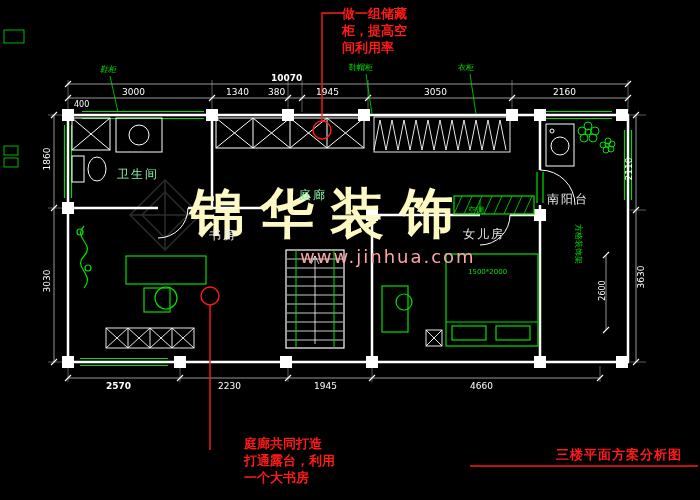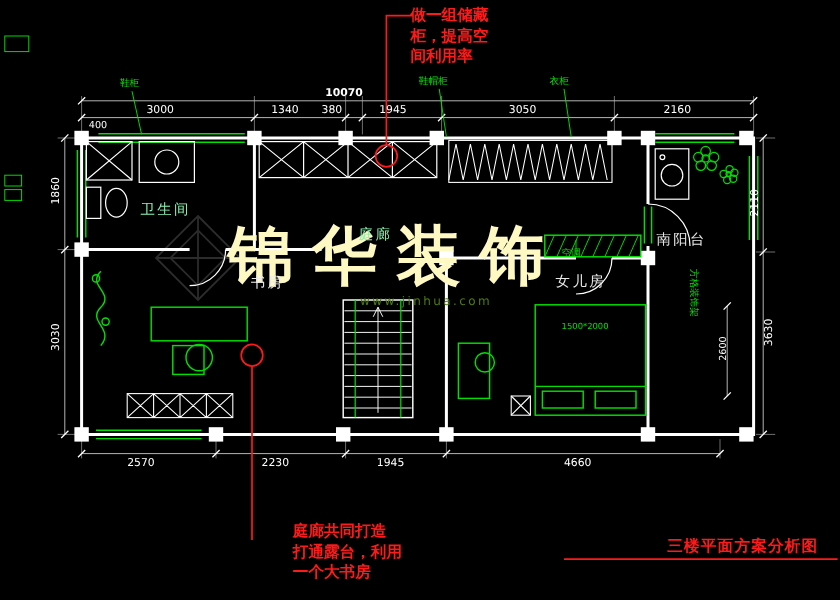--- a/index.html
+++ b/index.html
@@ -10,21 +10,21 @@
   .dim{color:#fff;font-size:9px;}
   .dim-sm{color:#fff;font-size:8px;}
   .rot{transform:rotate(-90deg);transform-origin:center;}
   .room{color:#e8e8e8;font-size:12px;letter-spacing:2px;}
   .room-g{color:#86efac;font-size:12px;letter-spacing:2px;}
   .tag{color:#00e000;font-size:8px;}
   .tag-v{transform:rotate(90deg);transform-origin:left top;}
   .note{color:#ff1a1a;font-size:13px;font-weight:bold;line-height:17px;}
   .title-red{color:#ff1a1a;font-size:13px;font-weight:bold;letter-spacing:1px;}
   .wm-brand{color:#fef9c3;font-size:54px;letter-spacing:16px;font-weight:bold;}
-  .wm-site{color:#4d7c0f;font-size:10px;letter-spacing:2px;}
+  .wm-site{color:#fca5a5;font-size:18px;letter-spacing:2px;}
   .bed-size{color:#00e000;font-size:7px;}
 </style>
 </head>
 <body>
 
 <div class="plan">
 
 <svg width="700" height="500" viewBox="0 0 700 500">
 
   <g stroke="#2c2c2c" stroke-width="1.5" fill="none">
@@ -188,31 +188,31 @@
 
   <div class="lbl dim" style="left:271px;top:73px;font-weight:bold;">10070</div>
   <div class="lbl dim" style="left:122px;top:87px;">3000</div>
   <div class="lbl dim" style="left:226px;top:87px;">1340</div>
   <div class="lbl dim" style="left:268px;top:87px;">380</div>
   <div class="lbl dim" style="left:316px;top:87px;">1945</div>
   <div class="lbl dim" style="left:424px;top:87px;">3050</div>
   <div class="lbl dim" style="left:553px;top:87px;">2160</div>
   <div class="lbl dim-sm" style="left:74px;top:100px;">400</div>
 
-  <div class="lbl dim" style="left:106px;top:381px;">2570</div>
+  <div class="lbl dim" style="left:106px;top:381px;font-weight:bold;">2570</div>
   <div class="lbl dim" style="left:218px;top:381px;text-align:center;">2230</div>
   <div class="lbl dim" style="left:314px;top:381px;">1945</div>
   <div class="lbl dim" style="left:470px;top:381px;">4660</div>
 
   <div class="lbl dim rot" style="left:36px;top:154px;">1860</div>
   <div class="lbl dim rot" style="left:36px;top:276px;">3030</div>
   <div class="lbl dim rot" style="left:618px;top:164px;">2110</div>
   <div class="lbl dim rot" style="left:630px;top:272px;">3630</div>
   <div class="lbl dim-sm rot" style="left:592px;top:286px;">2600</div>
 
-  <div class="lbl tag" style="left:100px;top:64px;">鞋柜</div>
+  <div class="lbl tag" style="left:100px;top:64px;font-style:italic;">鞋柜</div>
   <div class="lbl tag" style="left:349px;top:62px;text-align:right;">鞋帽柜</div>
   <div class="lbl tag" style="left:458px;top:62px;">衣柜</div>
   <div class="lbl tag" style="left:468px;top:205px;">空调</div>
   <div class="lbl tag tag-v" style="left:584px;top:224px;">方格装饰架</div>
   <div class="lbl bed-size" style="left:468px;top:268px;">1500*2000</div>
 
 </div>
 
 </body></html>

